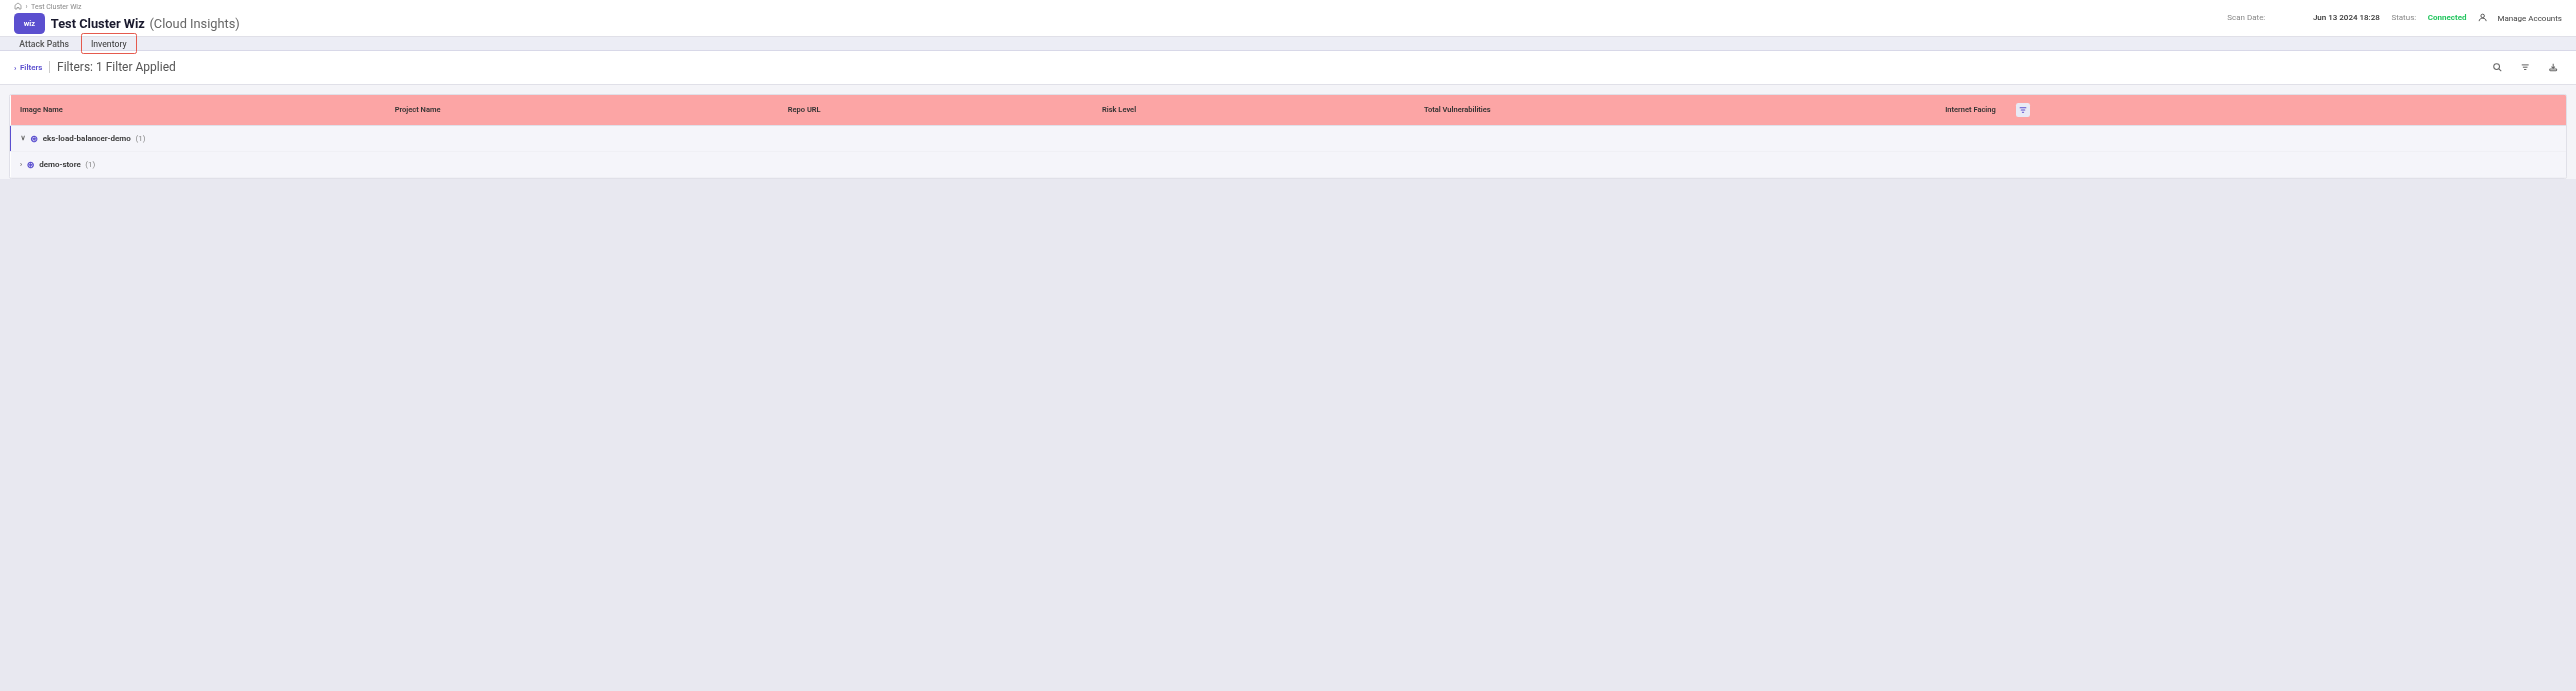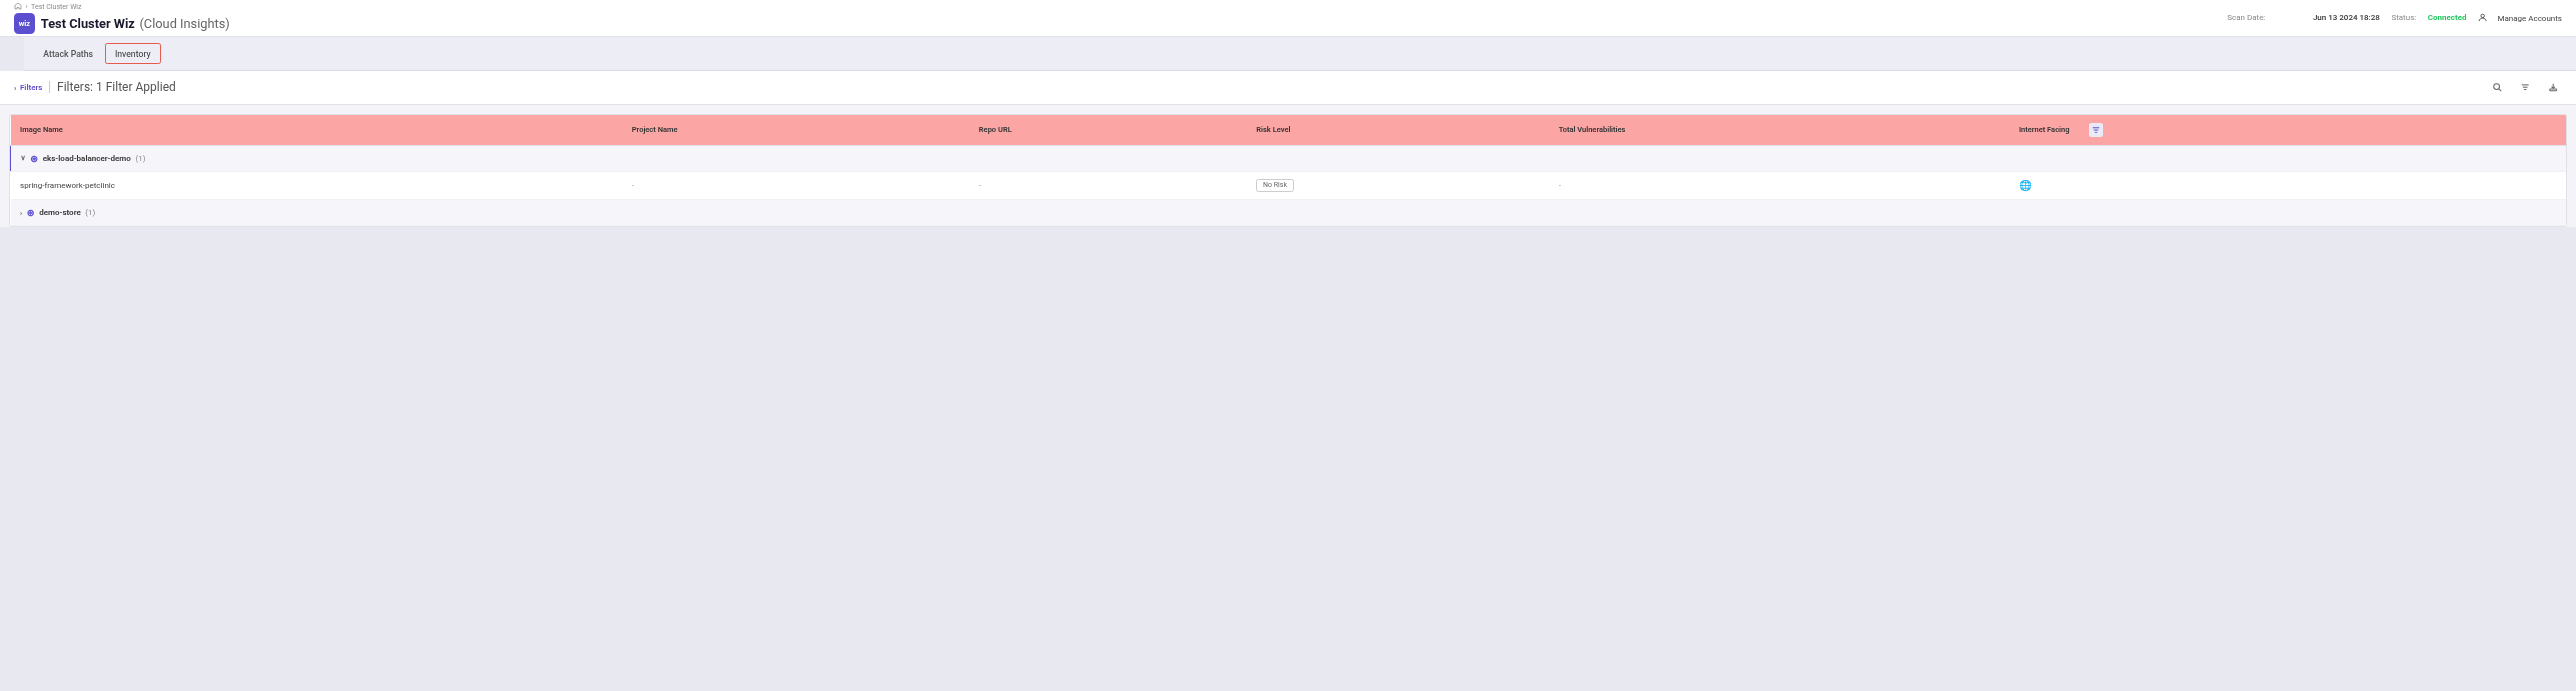--- a/index.html
+++ b/index.html
@@ -38,21 +38,21 @@
       font-size: 7px;
       color: #888;
       margin-bottom: 1.2px;
     }
 
     .breadcrumb-top svg {
       width: 8px; height: 8px;
     }
 
     .app-logo {
-      width: 21px;
+      width: 31px;
       height: 21px;
       border-radius: 4.6px;
       background: #5b4fcf;
       color: #fff;
       display: flex;
       align-items: center;
       justify-content: center;
       font-weight: 700;
       font-size: 7.5px;
       flex-shrink: 0;
@@ -102,23 +102,22 @@
       font-family: inherit;
     }
 
     
     .nav-tabs-bar {
       background: #ecedf5;
       padding: 0 10px;
       display: flex;
       align-items: center;
       gap: 2.3px;
-      height: 34px;
+      height: 14px;
       border-bottom: 0.6px solid #d8d8e8;
-      margin-left: 24px;
     }
 
     .nav-tab {
       padding: 4.6px 9.3px;
       font-size: 8.7px;
       cursor: pointer;
       border-radius: 2.3px;
       color: #555;
       font-weight: 500;
       background: none;
@@ -424,32 +423,20 @@
           <td colspan="6">
             <div class="group-row-content">
               <span class="chevron-icon">∨</span>
               <span class="group-icon">⊛</span>
               <span>eks-load-balancer-demo</span>
               <span style="color:#888;font-weight:400;">(1)</span>
             </div>
           </td>
         </tr>
 
-        <tr>
-          <td>spring-framework-petclinic</td>
-          <td class="dash-cell">-</td>
-          <td class="dash-cell">-</td>
-          <td>
-            <span class="no-risk-badge">No Risk</span>
-          </td>
-          <td class="dash-cell">-</td>
-          <td>
-            <span class="internet-globe-icon">🌐</span>
-          </td>
-        </tr>
 
         <tr class="group-row">
           <td colspan="6">
             <div class="group-row-content">
               <span class="chevron-icon">›</span>
               <span class="group-icon">⊛</span>
               <span>demo-store</span>
               <span style="color:#888;font-weight:400;">(1)</span>
             </div>
           </td>

